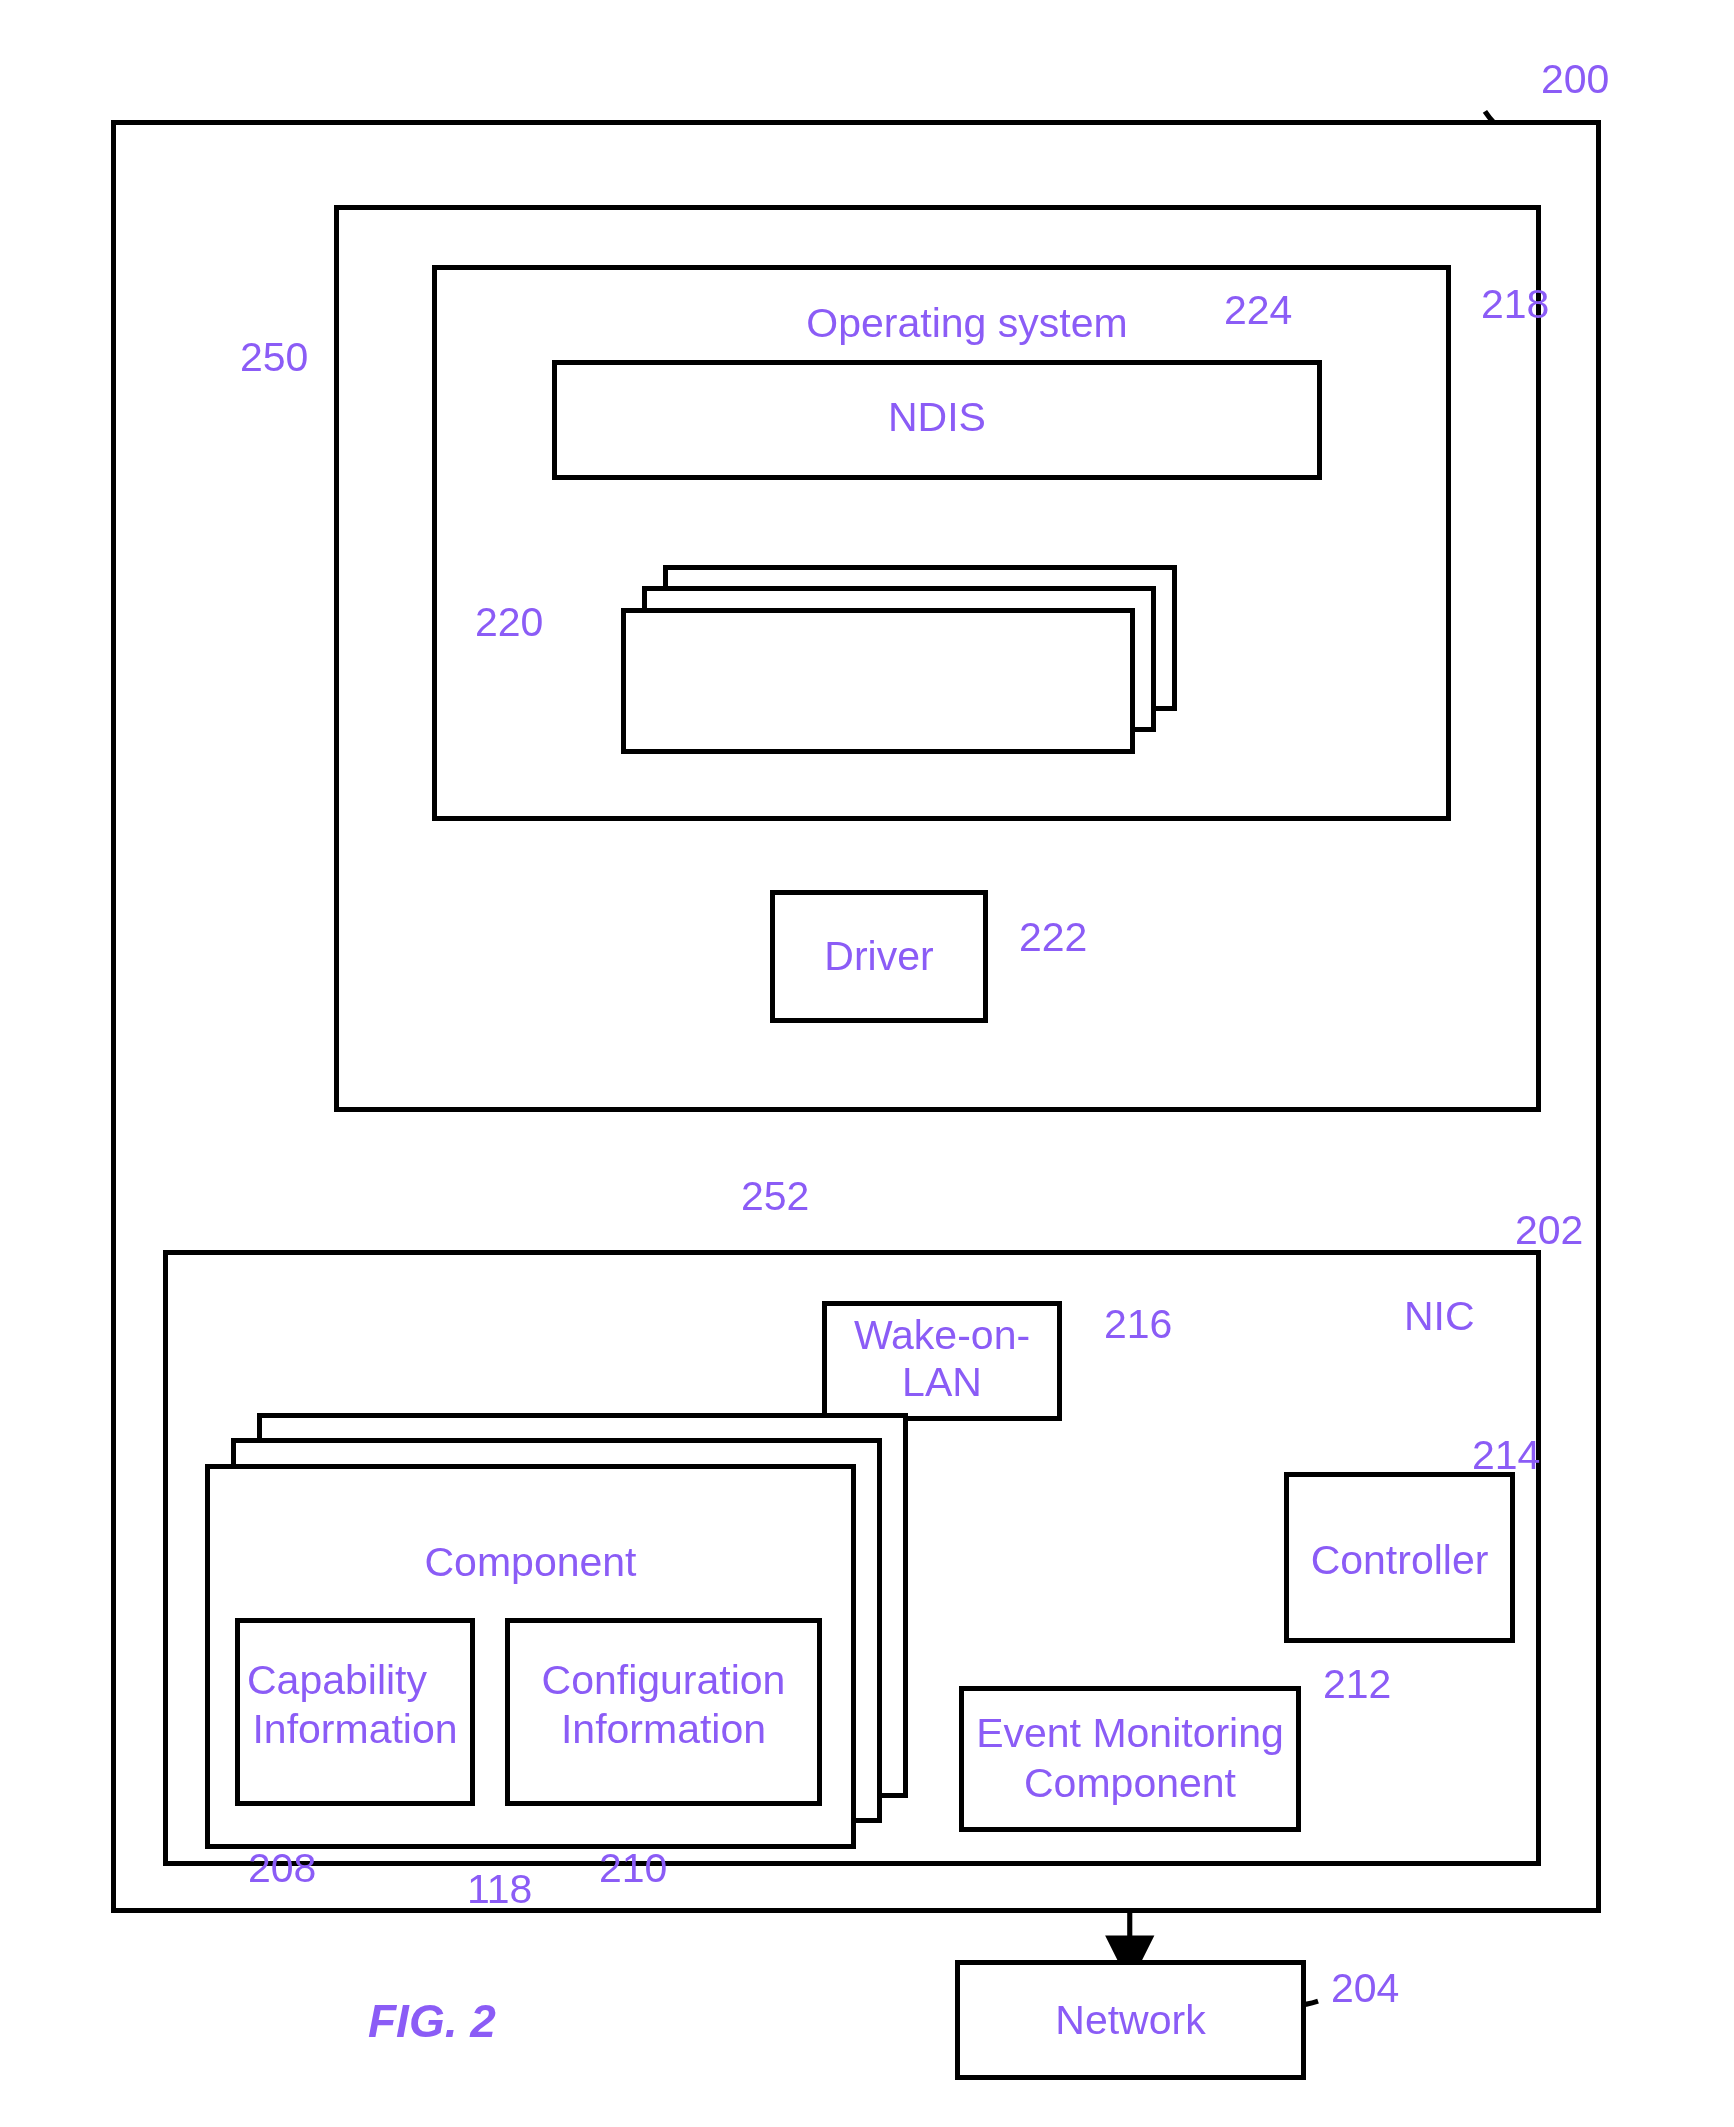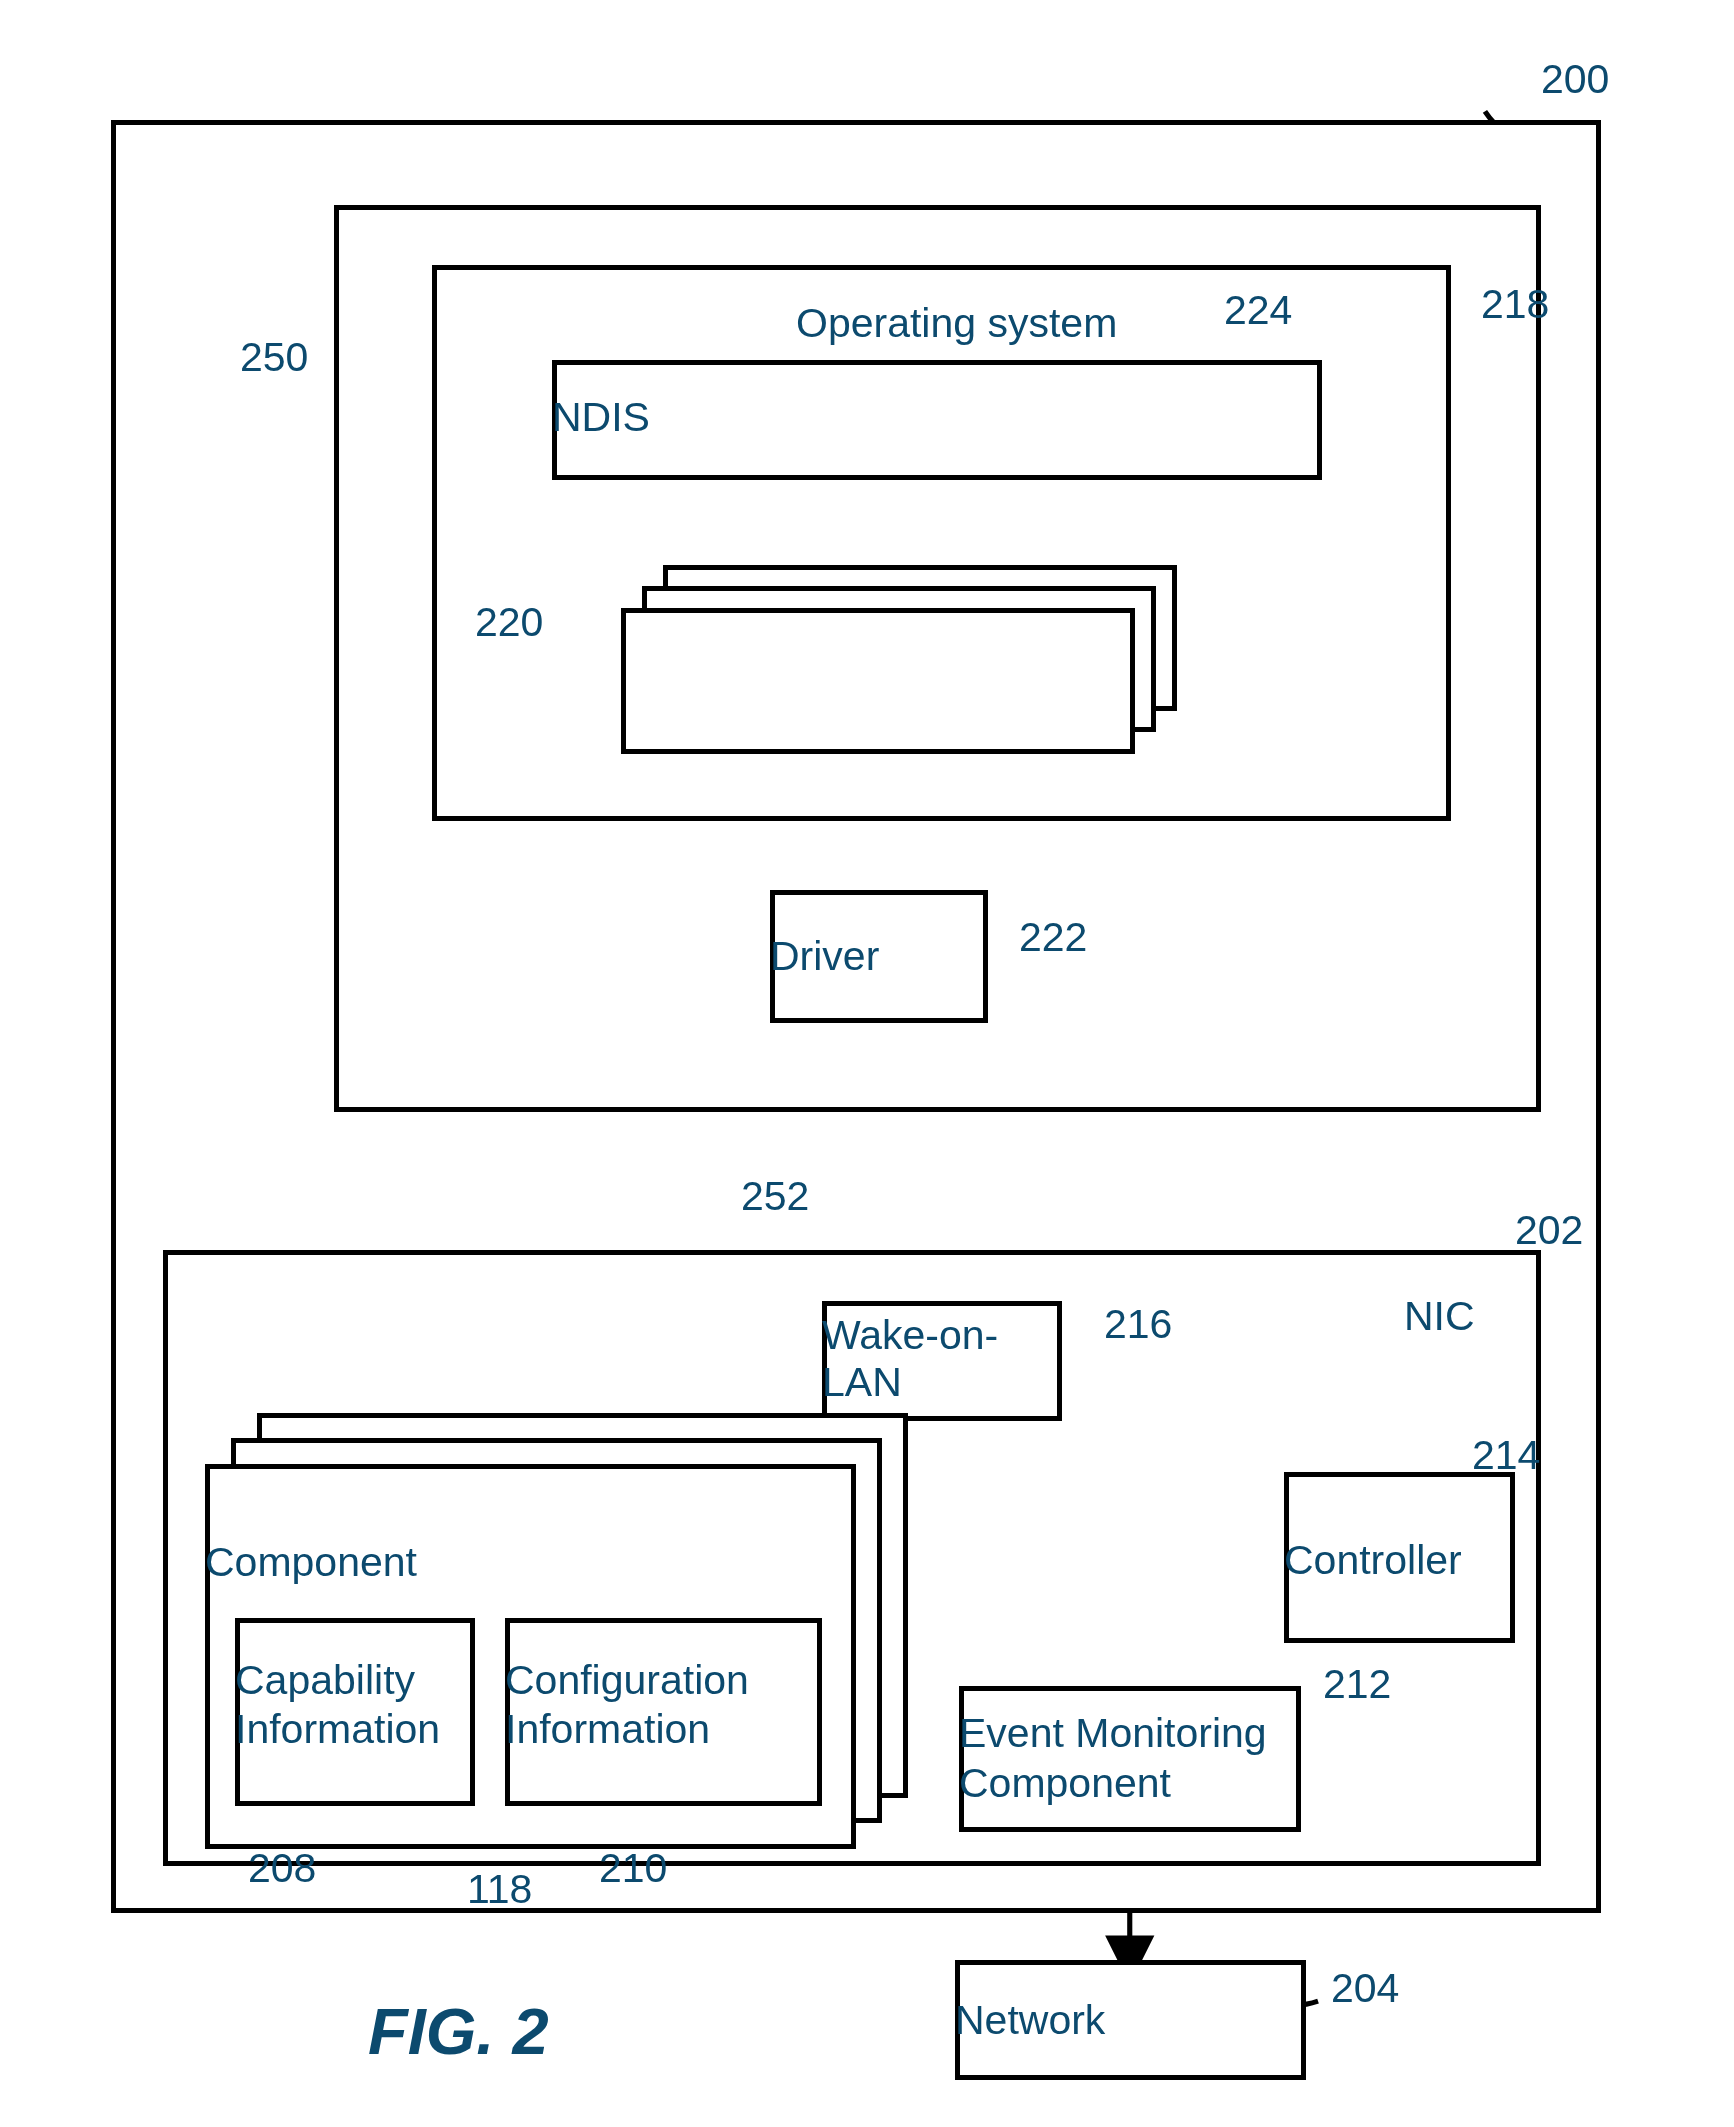--- a/index.html
+++ b/index.html
@@ -1,20 +1,20 @@
 <!DOCTYPE html>
 <html style="font-size:13.7px"><head>
 <meta charset="utf-8">
 <style>
 html,body{margin:0;padding:0}
 body{background:#fff;font-family:Helvetica,Arial,sans-serif}
 .stage{position:relative;width:1734px;height:2127px}
 .box{position:absolute;border:5.1px solid #000;background:#fff;box-sizing:border-box}
-.lbl{position:absolute;font-size:41px;color:#0c4a6e;line-height:1.15;text-align:left}
-.fig{font-size:65px;font-weight:700;font-style:italic}
+.lbl{position:absolute;font-size:41px;color:#8b5cf6;line-height:1.15;text-align:center}
+.fig{font-size:46px;font-weight:700;font-style:italic}
 svg{position:absolute;left:0;top:0}
 </style>
 </head>
 <body>
 
 <div class="stage">
 
   <svg width="1734" height="2127" viewBox="0 0 2026 2485">
     <defs>
       <marker id="ah" viewBox="0 0 20 20" refX="10" refY="10" markerWidth="12" markerHeight="12" orient="auto-start-reverse">

